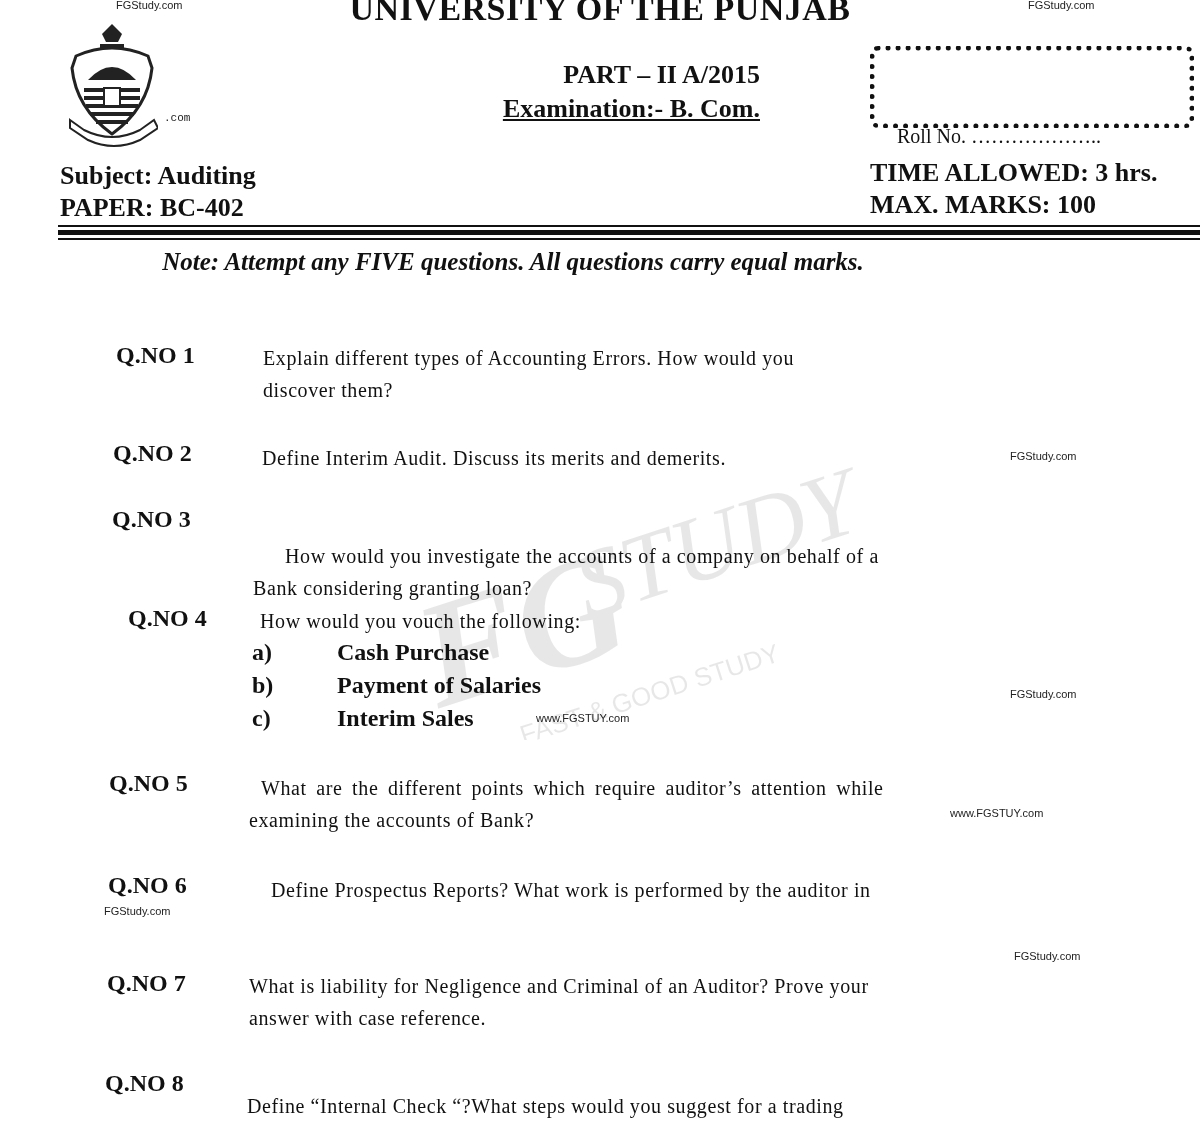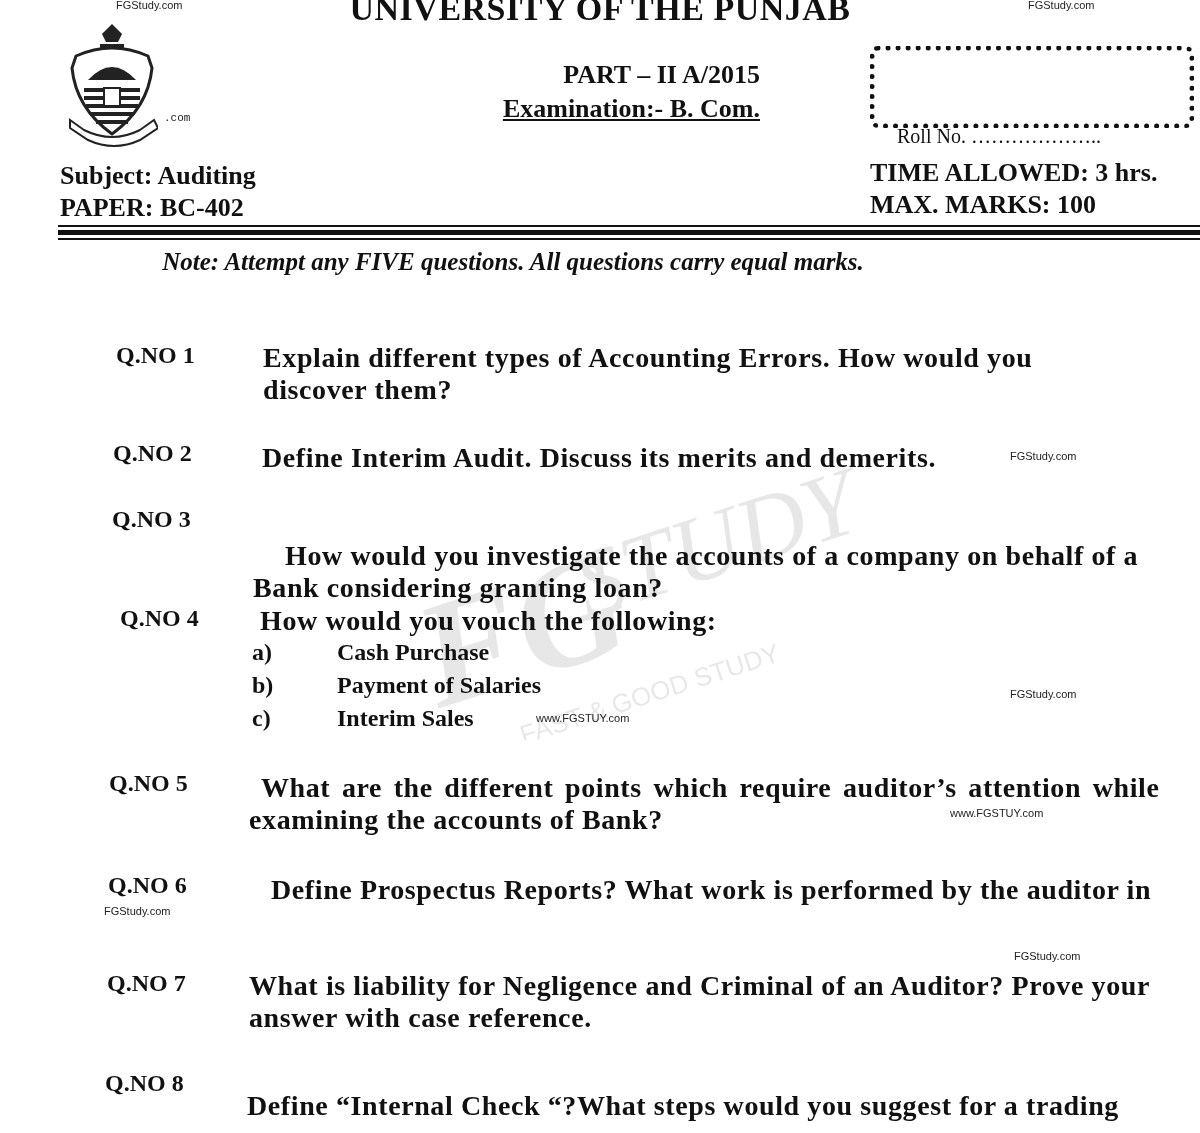--- a/index.html
+++ b/index.html
@@ -9,21 +9,21 @@
   .title { position:absolute; left:0; width:1200px; top:-10px; text-align:center; font-weight:bold; font-size:34px; letter-spacing:0.5px; }
   .logo { position:absolute; left:66px; top:18px; width:92px; height:130px; }
   .part { position:absolute; left:440px; width:320px; top:58px; text-align:right; font-weight:bold; font-size:26px; line-height:34px; }
   .part .exam { text-decoration:underline; }
   .rollbox { position:absolute; left:870px; top:46px; width:324px; height:82px; border:5px dotted #111; border-radius:8px; box-sizing:border-box; }
   .rollbox .roll { position:absolute; left:22px; top:42px; font-weight:normal; font-size:20px;margin-top:32px; }
   .meta-left { position:absolute; left:60px; top:160px; font-weight:bold; font-size:26px; line-height:32px; }
   .meta-right { position:absolute; left:870px; top:157px; font-weight:bold; font-size:26px; line-height:32px; }
   .rule { position:absolute; left:58px; width:1142px; background:#111; }
   .note { position:absolute; left:0; width:1026px; top:248px; text-align:center; font-style:italic; font-weight:bold; font-size:25px; }
-  .q { position:absolute; font-weight:bold; font-size:28px; line-height:32px; letter-spacing:0.6px; }
+  .q { position:absolute; font-weight:normal; font-size:20px; line-height:32px; letter-spacing:0.6px; }
   .qno { position:absolute; font-weight:bold; font-size:24px; }
   .sub { position:absolute; font-weight:bold; font-size:24px; }
   .bigwm { position:absolute; left:330px; top:440px; width:560px; height:300px; pointer-events:none; }
 </style>
 </head>
 <body>
 
 <div class="wm-small" style="left:116px;top:-1px;">FGStudy.com</div>
 <div class="wm-small" style="left:1028px;top:-1px;">FGStudy.com</div>
 <div class="wm-small" style="left:164px;top:112px;font-family:Liberation Mono, monospace;">.com</div>
@@ -88,21 +88,21 @@
 <div class="q" style="left:262px;top:442px;">
   <div>Define Interim Audit. Discuss its merits and demerits.</div>
 </div>
 
 <div class="qno" style="left:112px;top:506px;">Q.NO 3</div>
 <div class="q" style="left:253px;top:508px;">
   <div style="padding-left:32px;margin-top:32px;">How would you investigate the accounts of a company on behalf of a</div>
   <div>Bank considering granting loan?</div>
 </div>
 
-<div class="qno" style="left:120px;top:605px;">Q.NO 4</div>
+<div class="qno" style="left:128px;top:605px;">Q.NO 4</div>
 <div class="q" style="left:260px;top:605px;">
   <div>How would you vouch the following:</div>
 </div>
 <div class="sub" style="left:252px;top:639px;">a)</div>
 <div class="sub" style="left:337px;top:639px;">Cash Purchase</div>
 <div class="sub" style="left:252px;top:672px;">b)</div>
 <div class="sub" style="left:337px;top:672px;">Payment of Salaries</div>
 <div class="sub" style="left:252px;top:705px;">c)</div>
 <div class="sub" style="left:337px;top:705px;">Interim Sales</div>
 

